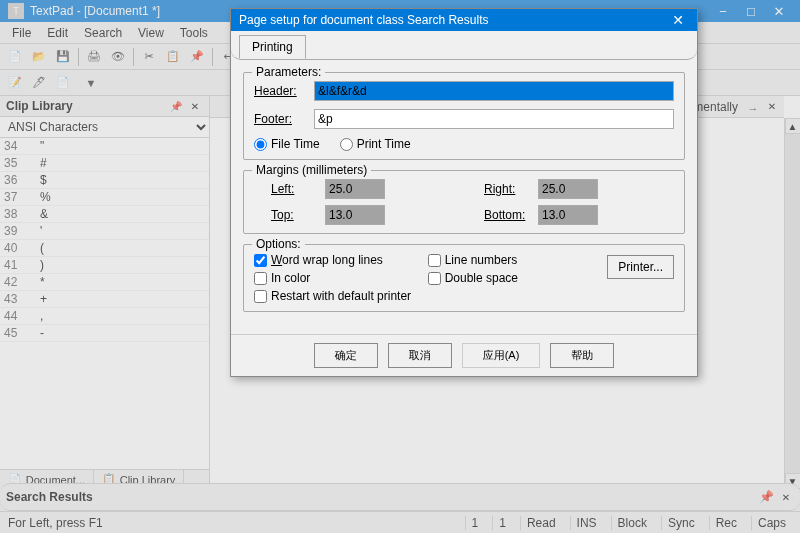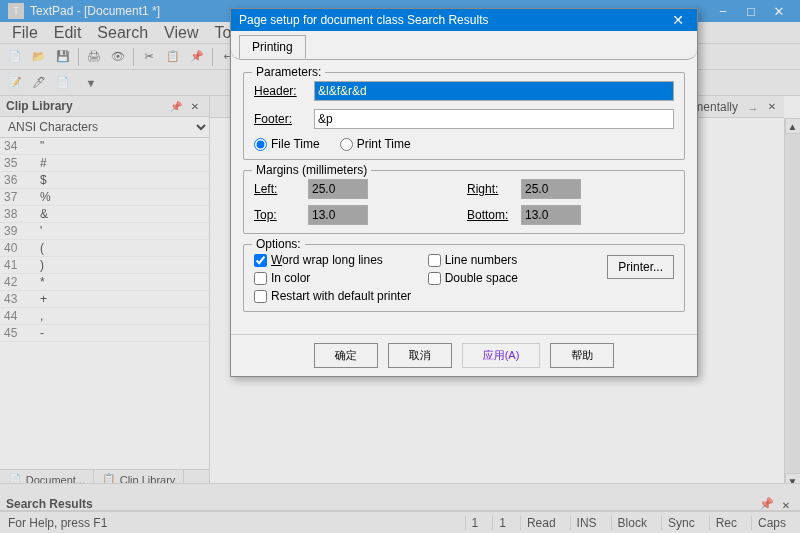--- a/index.html
+++ b/index.html
@@ -45,21 +45,21 @@
       background: #f0f0f0;
       height: 22px;
       display: flex;
       align-items: center;
       border-bottom: 1px solid #ccc;
       padding: 0 4px;
     }
     .menu-item {
       padding: 2px 8px;
       cursor: pointer;
-      font-size: 16px;
+      font-size: 12px;
       text-align: center;
     }
 
     
     .toolbar {
       background: #f0f0f0;
       height: 26px;
       display: flex;
       align-items: center;
       border-bottom: 1px solid #ccc;
@@ -334,21 +334,21 @@
     }
     .margin-row {
       display: flex;
       align-items: center;
       gap: 4px;
     }
     .margin-label {
       font-size: 12px;
       width: 50px;
     }
-    .margin-label.underline { text-decoration: underline; }
+    .margin-label.underline { text-decoration: underline; margin-left: 17px; }
     .margin-input {
       width: 60px;
       height: 20px;
       border: 1px solid #aaa;
       padding: 1px 3px;
       font-size: 12px;
       background: #a3a3a3;
     }
 
     
@@ -553,28 +553,28 @@
       <button class="panel-icon-btn">✕</button>
     </div>
     <div class="right-scroll-v">
       <div class="scroll-arrow">▲</div>
       <div class="scroll-track"></div>
       <div class="scroll-arrow">▼</div>
     </div>
   </div>
 </div>
 
-<div class="search-results-bar" style="position:absolute; bottom:22px; left:0; right:0; height:22px; background:#f0f0f0; border-top:1px solid #ccc; border-bottom:1px solid #ccc; display:flex; align-items:flex-start; padding:13px 6px; font-size:12px; z-index:5;">
+<div class="search-results-bar" style="position:absolute; bottom:22px; left:0; right:0; height:22px; background:#f0f0f0; border-top:1px solid #ccc; border-bottom:1px solid #ccc; display:flex; align-items:center; padding:13px 6px; font-size:12px; z-index:5;border-radius:10px;">
   <span style="font-weight:bold;">Search Results</span>
   <span style="margin-left:auto; margin-right:4px;">📌</span>
   <button class="panel-icon-btn">✕</button>
 </div>
 
 <div class="status-bar">
-  <span class="status-left">For Help, press F1</span>
+  <span class="status-left">For Left, press F1</span>
   <div class="status-right">
     <span class="status-item">1</span>
     <span class="status-item">1</span>
     <span class="status-item">Read</span>
     <span class="status-item">INS</span>
     <span class="status-item">Block</span>
     <span class="status-item">Sync</span>
     <span class="status-item">Rec</span>
     <span class="status-item">Caps</span>
   </div>
@@ -593,21 +593,21 @@
     <div class="dialog-tab active">Printing</div>
   </div>
 
   <div class="dialog-content">
 
     <div class="group-box">
       <span class="group-box-title">Parameters:</span>
 
       <div class="form-row">
         <span class="form-label underline">Header:</span>
-        <input class="text-input selected" type="text" value="&amp;l&amp;f&amp;r&amp;d" style="background: rgb(0, 120, 215); color: #fef9c3;">
+        <input class="text-input selected" type="text" value="&amp;l&amp;f&amp;r&amp;d" style="background: rgb(0, 120, 215); color: #000000;">
       </div>
 
       <div class="form-row">
         <span class="form-label underline">Footer:</span>
         <input class="text-input" type="text" value="&amp;p" style="">
       </div>
 
       <div class="radio-row">
         <label class="radio-option">
           <input type="radio" name="time" checked="" style="">
@@ -673,16 +673,16 @@
           <button class="printer-btn">Printer...</button>
         </div>
       </div>
     </div>
 
   </div>
 
   <div class="dialog-buttons">
     <button class="dialog-btn">确定</button>
     <button class="dialog-btn">取消</button>
-    <button class="dialog-btn" style="color:#6d28d9; border-color:#ccc;">应用(A)</button>
+    <button class="dialog-btn" style="color:#000000; border-color:#ccc;">应用(A)</button>
     <button class="dialog-btn">帮助</button>
   </div>
 </div>
 
 </body></html>

